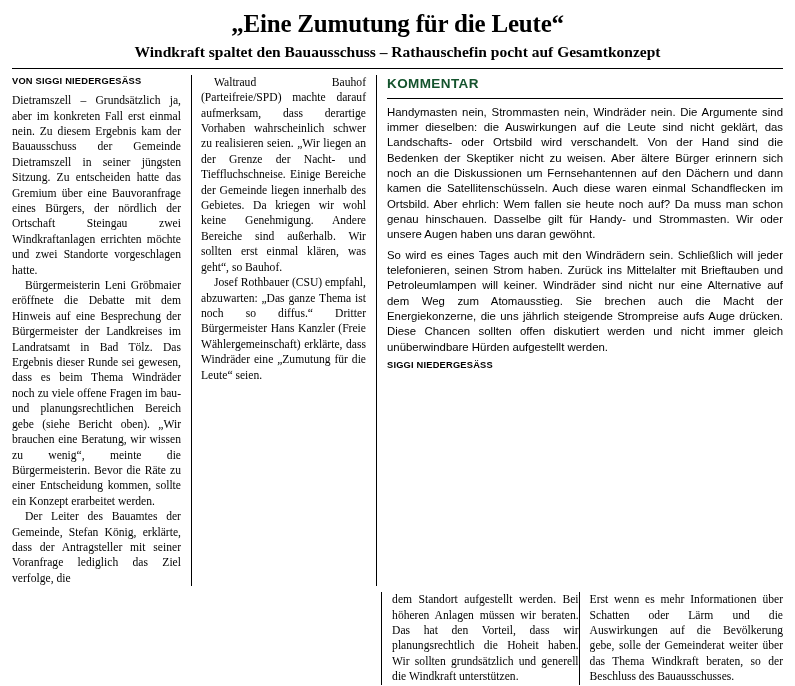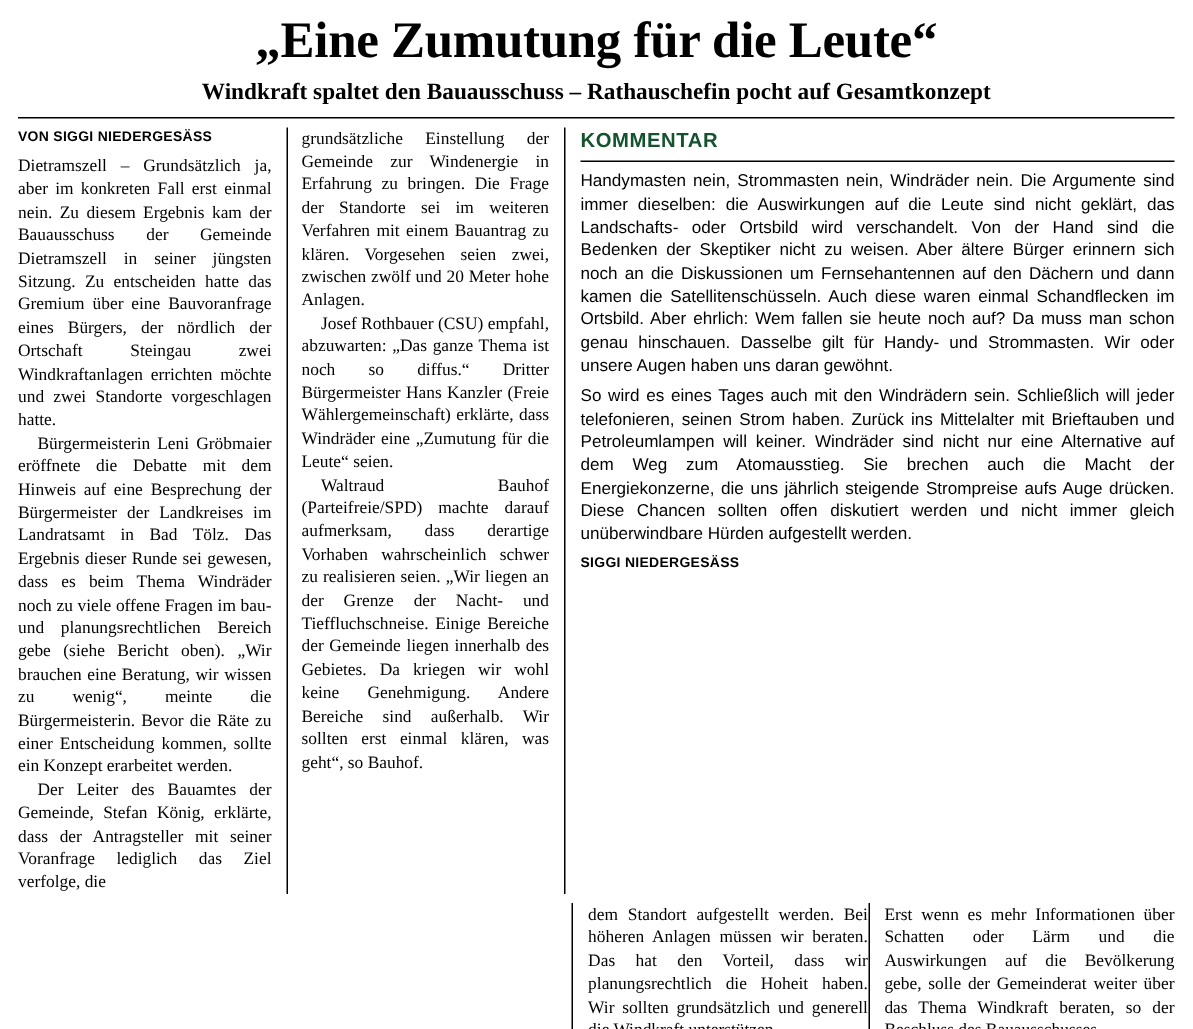--- a/index.html
+++ b/index.html
@@ -19,21 +19,21 @@
     width: 795px;
     height: 686px;
     box-sizing: border-box;
     padding: 8px 12px 4px 12px;
   }
   
   .headline {
     text-align: center;
     font-family: "Liberation Serif", serif;
     font-weight: bold;
-    font-size: 34px;
+    font-size: 25px;
     letter-spacing: -0.2px;
     line-height: 1.08;
     margin: 2px 0 6px 0;
   }
   .subhead {
     text-align: center;
     font-family: "Liberation Serif", serif;
     font-weight: bold;
     font-size: 15.5px;
     line-height: 1.15;
@@ -163,23 +163,22 @@
   <div class="cols">
 
     <div class="col c1">
       <div class="byline">VON SIGGI NIEDERGESÄSS</div>
       <p class="par first"><span class="lead-start">Dietramszell</span><span> – Grundsätzlich ja, aber im konkreten Fall erst einmal nein. Zu diesem Ergebnis kam der Bauausschuss der Gemeinde Dietramszell in seiner jüngsten Sitzung. Zu entscheiden hatte das Gremium über eine Bauvoranfrage eines Bürgers, der nördlich der Ortschaft Steingau zwei Windkraftanlagen errichten möchte und zwei Standorte vorgeschlagen hatte.</span></p>
       <p class="par"><span>Bürgermeisterin Leni Gröbmaier eröffnete die Debatte mit dem Hinweis auf eine Besprechung der Bürgermeister der Landkreises im Landratsamt in Bad Tölz. Das Ergebnis dieser Runde sei gewesen, dass es beim Thema Windräder noch zu viele offene Fragen im bau- und planungsrechtlichen Bereich gebe </span><span class="italic">(siehe Bericht oben).</span><span> „Wir brauchen eine Beratung, wir wissen zu wenig“, meinte die Bürgermeisterin. Bevor die Räte zu einer Entscheidung kommen, sollte ein Konzept erarbeitet werden.</span></p>
       <p class="par">Der Leiter des Bauamtes der Gemeinde, Stefan König, erklärte, dass der Antragsteller mit seiner Voranfrage lediglich das Ziel verfolge, die</p>
     </div>
 
     <div class="col c2">
-      <p class="par first">grundsätzliche Einstellung der Gemeinde zur Windenergie in Erfahrung zu bringen. Die Frage der Standorte sei im weiteren Verfahren mit einem Bauantrag zu klären. Vorgesehen seien zwei, zwischen zwölf und 20 Meter hohe Anlagen.</p>
+      <p class="par">Waltraud Bauhof (Parteifreie/SPD) machte darauf aufmerksam, dass derartige Vorhaben wahrscheinlich schwer zu realisieren seien. „Wir liegen an der Grenze der Nacht- und Tieffluchschneise. Einige Bereiche der Gemeinde liegen innerhalb des Gebietes. Da kriegen wir wohl keine Genehmigung. Andere Bereiche sind außerhalb. Wir sollten erst einmal klären, was geht“, so Bauhof.</p>
       <p class="par">Josef Rothbauer (CSU) empfahl, abzuwarten: „Das ganze Thema ist noch so diffus.“ Dritter Bürgermeister Hans Kanzler (Freie Wählergemeinschaft) erklärte, dass Windräder eine „Zumutung für die Leute“ seien.</p>
-      <p class="par">Waltraud Bauhof (Parteifreie/SPD) machte darauf aufmerksam, dass derartige Vorhaben wahrscheinlich schwer zu realisieren seien. „Wir liegen an der Grenze der Nacht- und Tieffluchschneise. Einige Bereiche der Gemeinde liegen innerhalb des Gebietes. Da kriegen wir wohl keine Genehmigung. Andere Bereiche sind außerhalb. Wir sollten erst einmal klären, was geht“, so Bauhof.</p>
     </div>
 
     <div class="col c3" style="border-left:1px solid #000; width:407px; padding-left:10px;">
       <div class="kommentar-label" style="color: #14532d;">KOMMENTAR</div>
       <hr class="komm-rule">
       <div class="komm-body">
         <p>Handymasten nein, Strommasten nein, Windräder nein. Die Argumente sind immer dieselben: die Auswirkungen auf die Leute sind nicht geklärt, das Landschafts- oder Ortsbild wird verschandelt. Von der Hand sind die Bedenken der Skeptiker nicht zu weisen. Aber ältere Bürger erinnern sich noch an die Diskussionen um Fernsehantennen auf den Dächern und dann kamen die Satellitenschüsseln. Auch diese waren einmal Schandflecken im Ortsbild. Aber ehrlich: Wem fallen sie heute noch auf? Da muss man schon genau hinschauen. Dasselbe gilt für Handy- und Strommasten. Wir oder unsere Augen haben uns daran gewöhnt.</p>
         <p>So wird es eines Tages auch mit den Windrädern sein. Schließlich will jeder telefonieren, seinen Strom haben. Zurück ins Mittelalter mit Brieftauben und Petroleumlampen will keiner. Windräder sind nicht nur eine Alternative auf dem Weg zum Atomausstieg. Sie brechen auch die Macht der Energiekonzerne, die uns jährlich steigende Strompreise aufs Auge drücken. Diese Chancen sollten offen diskutiert werden und nicht immer gleich unüberwindbare Hürden aufgestellt werden.</p>
       </div>
       <div class="komm-sign">SIGGI NIEDERGESÄSS</div>

